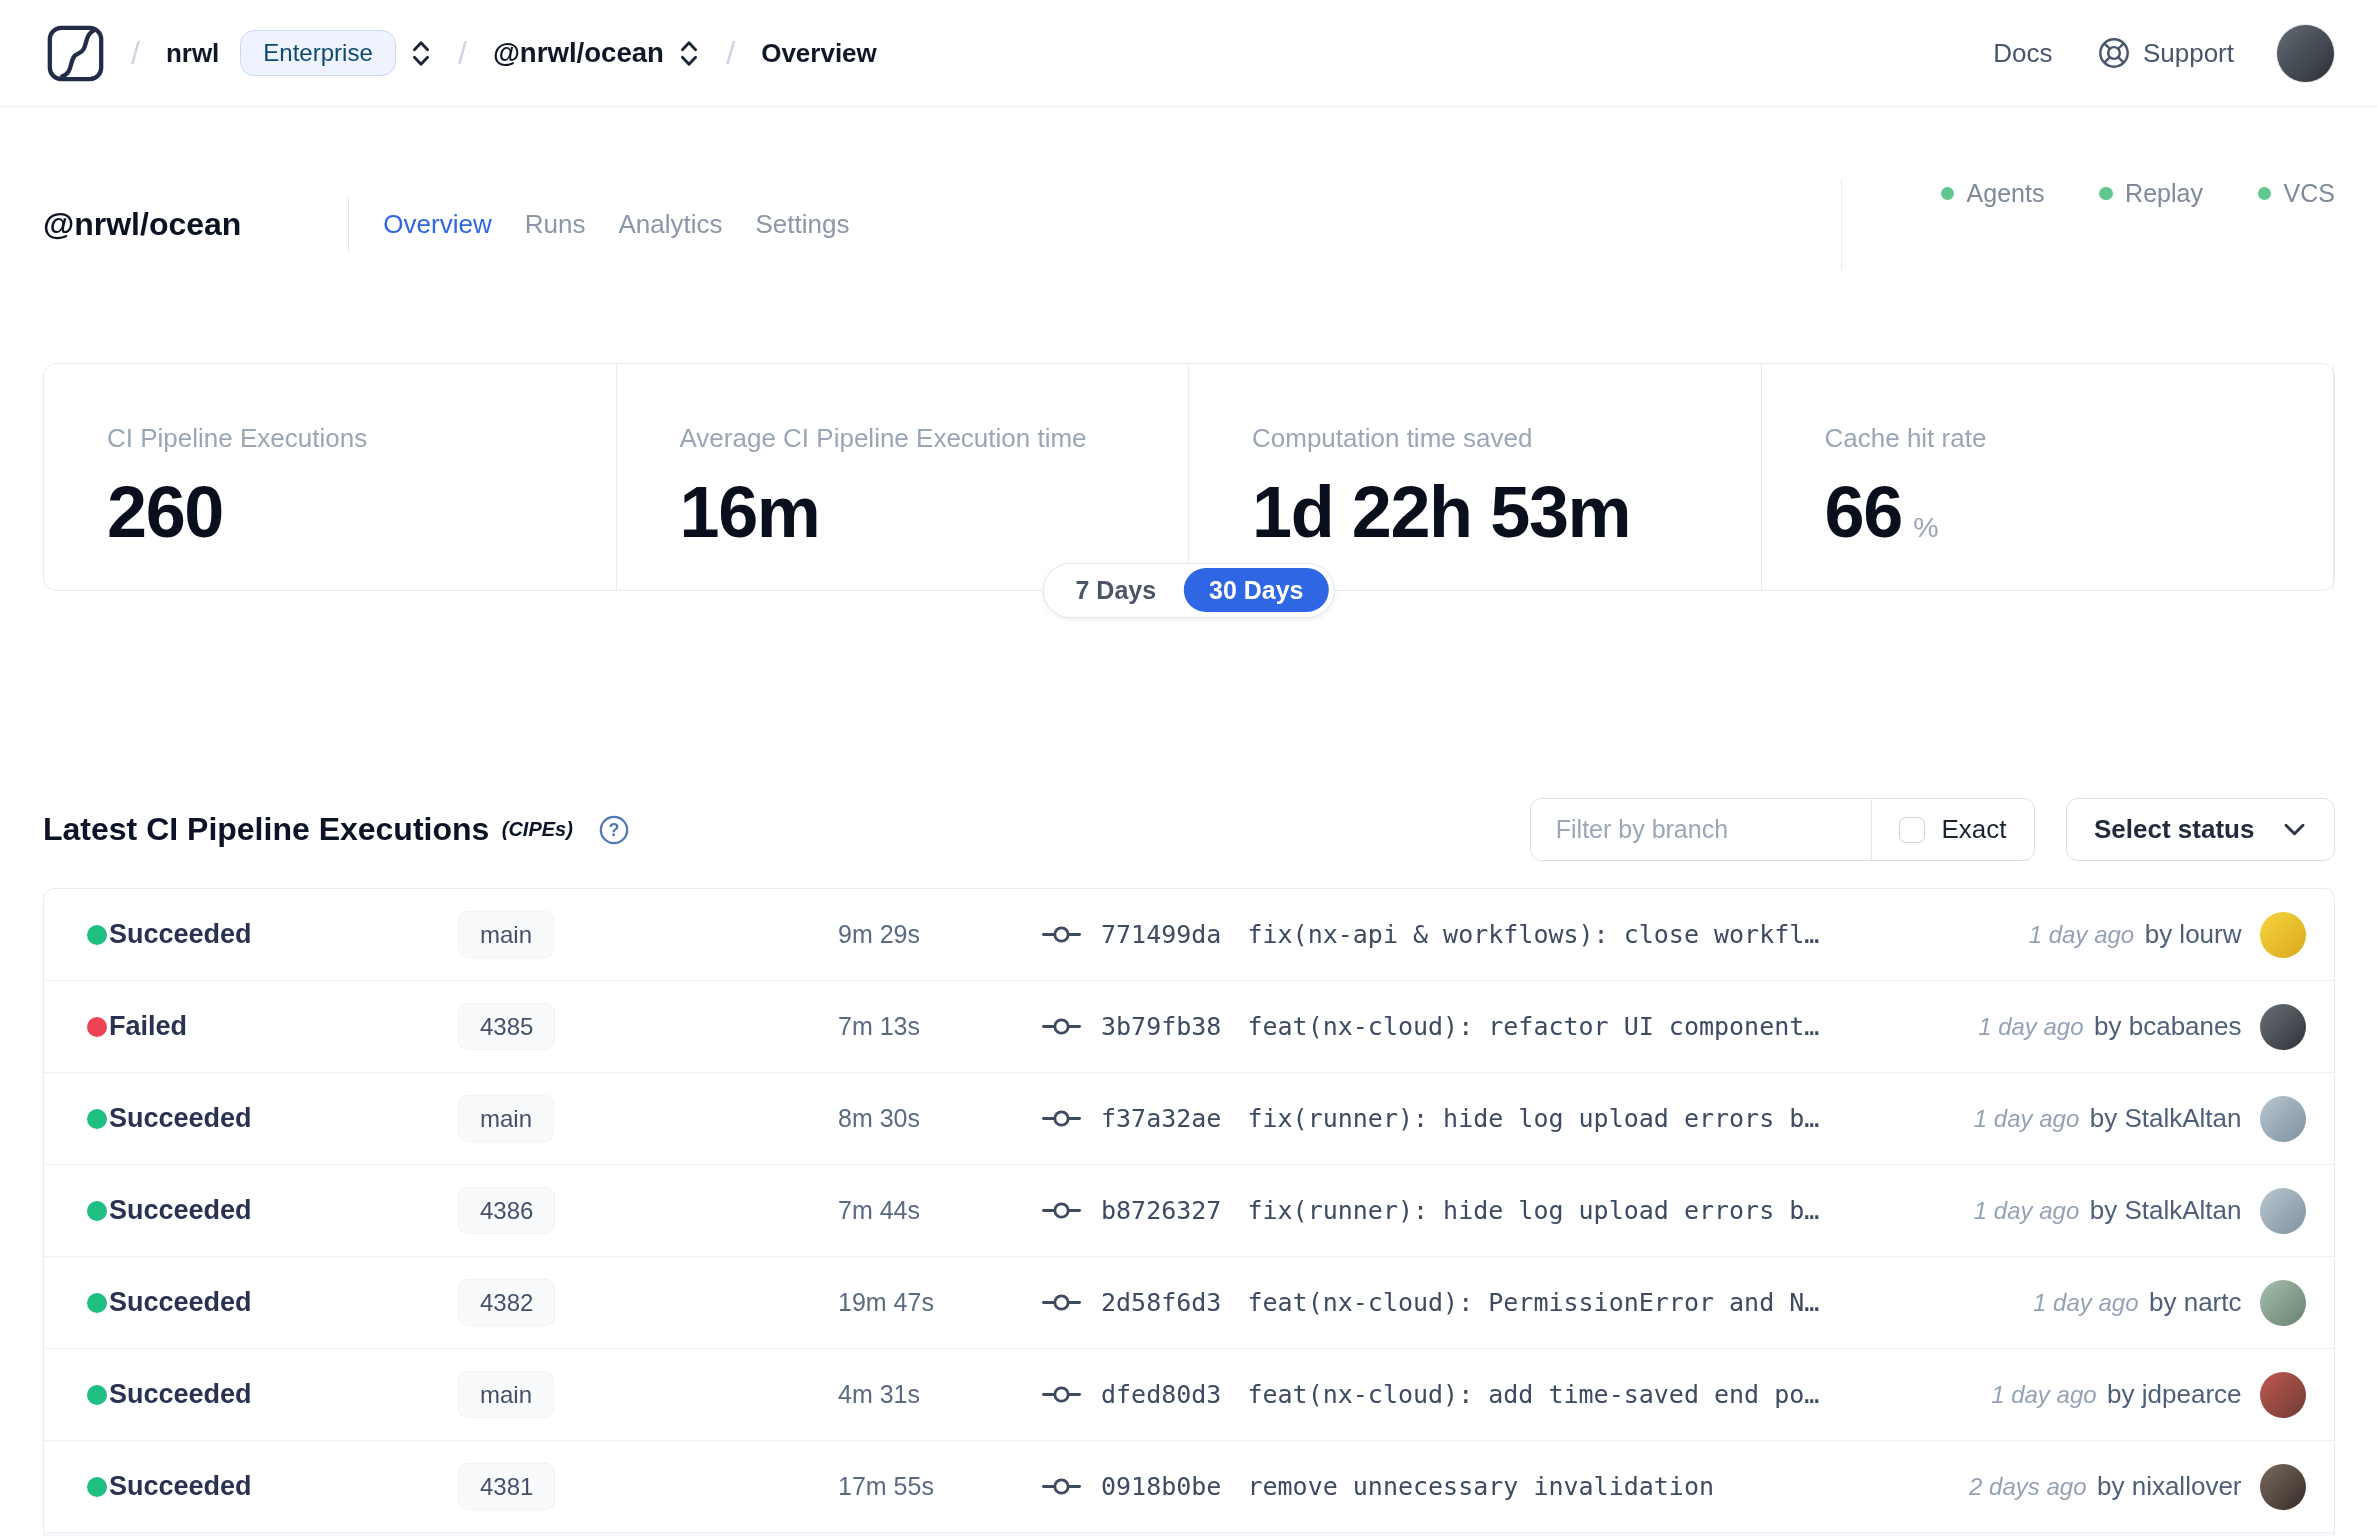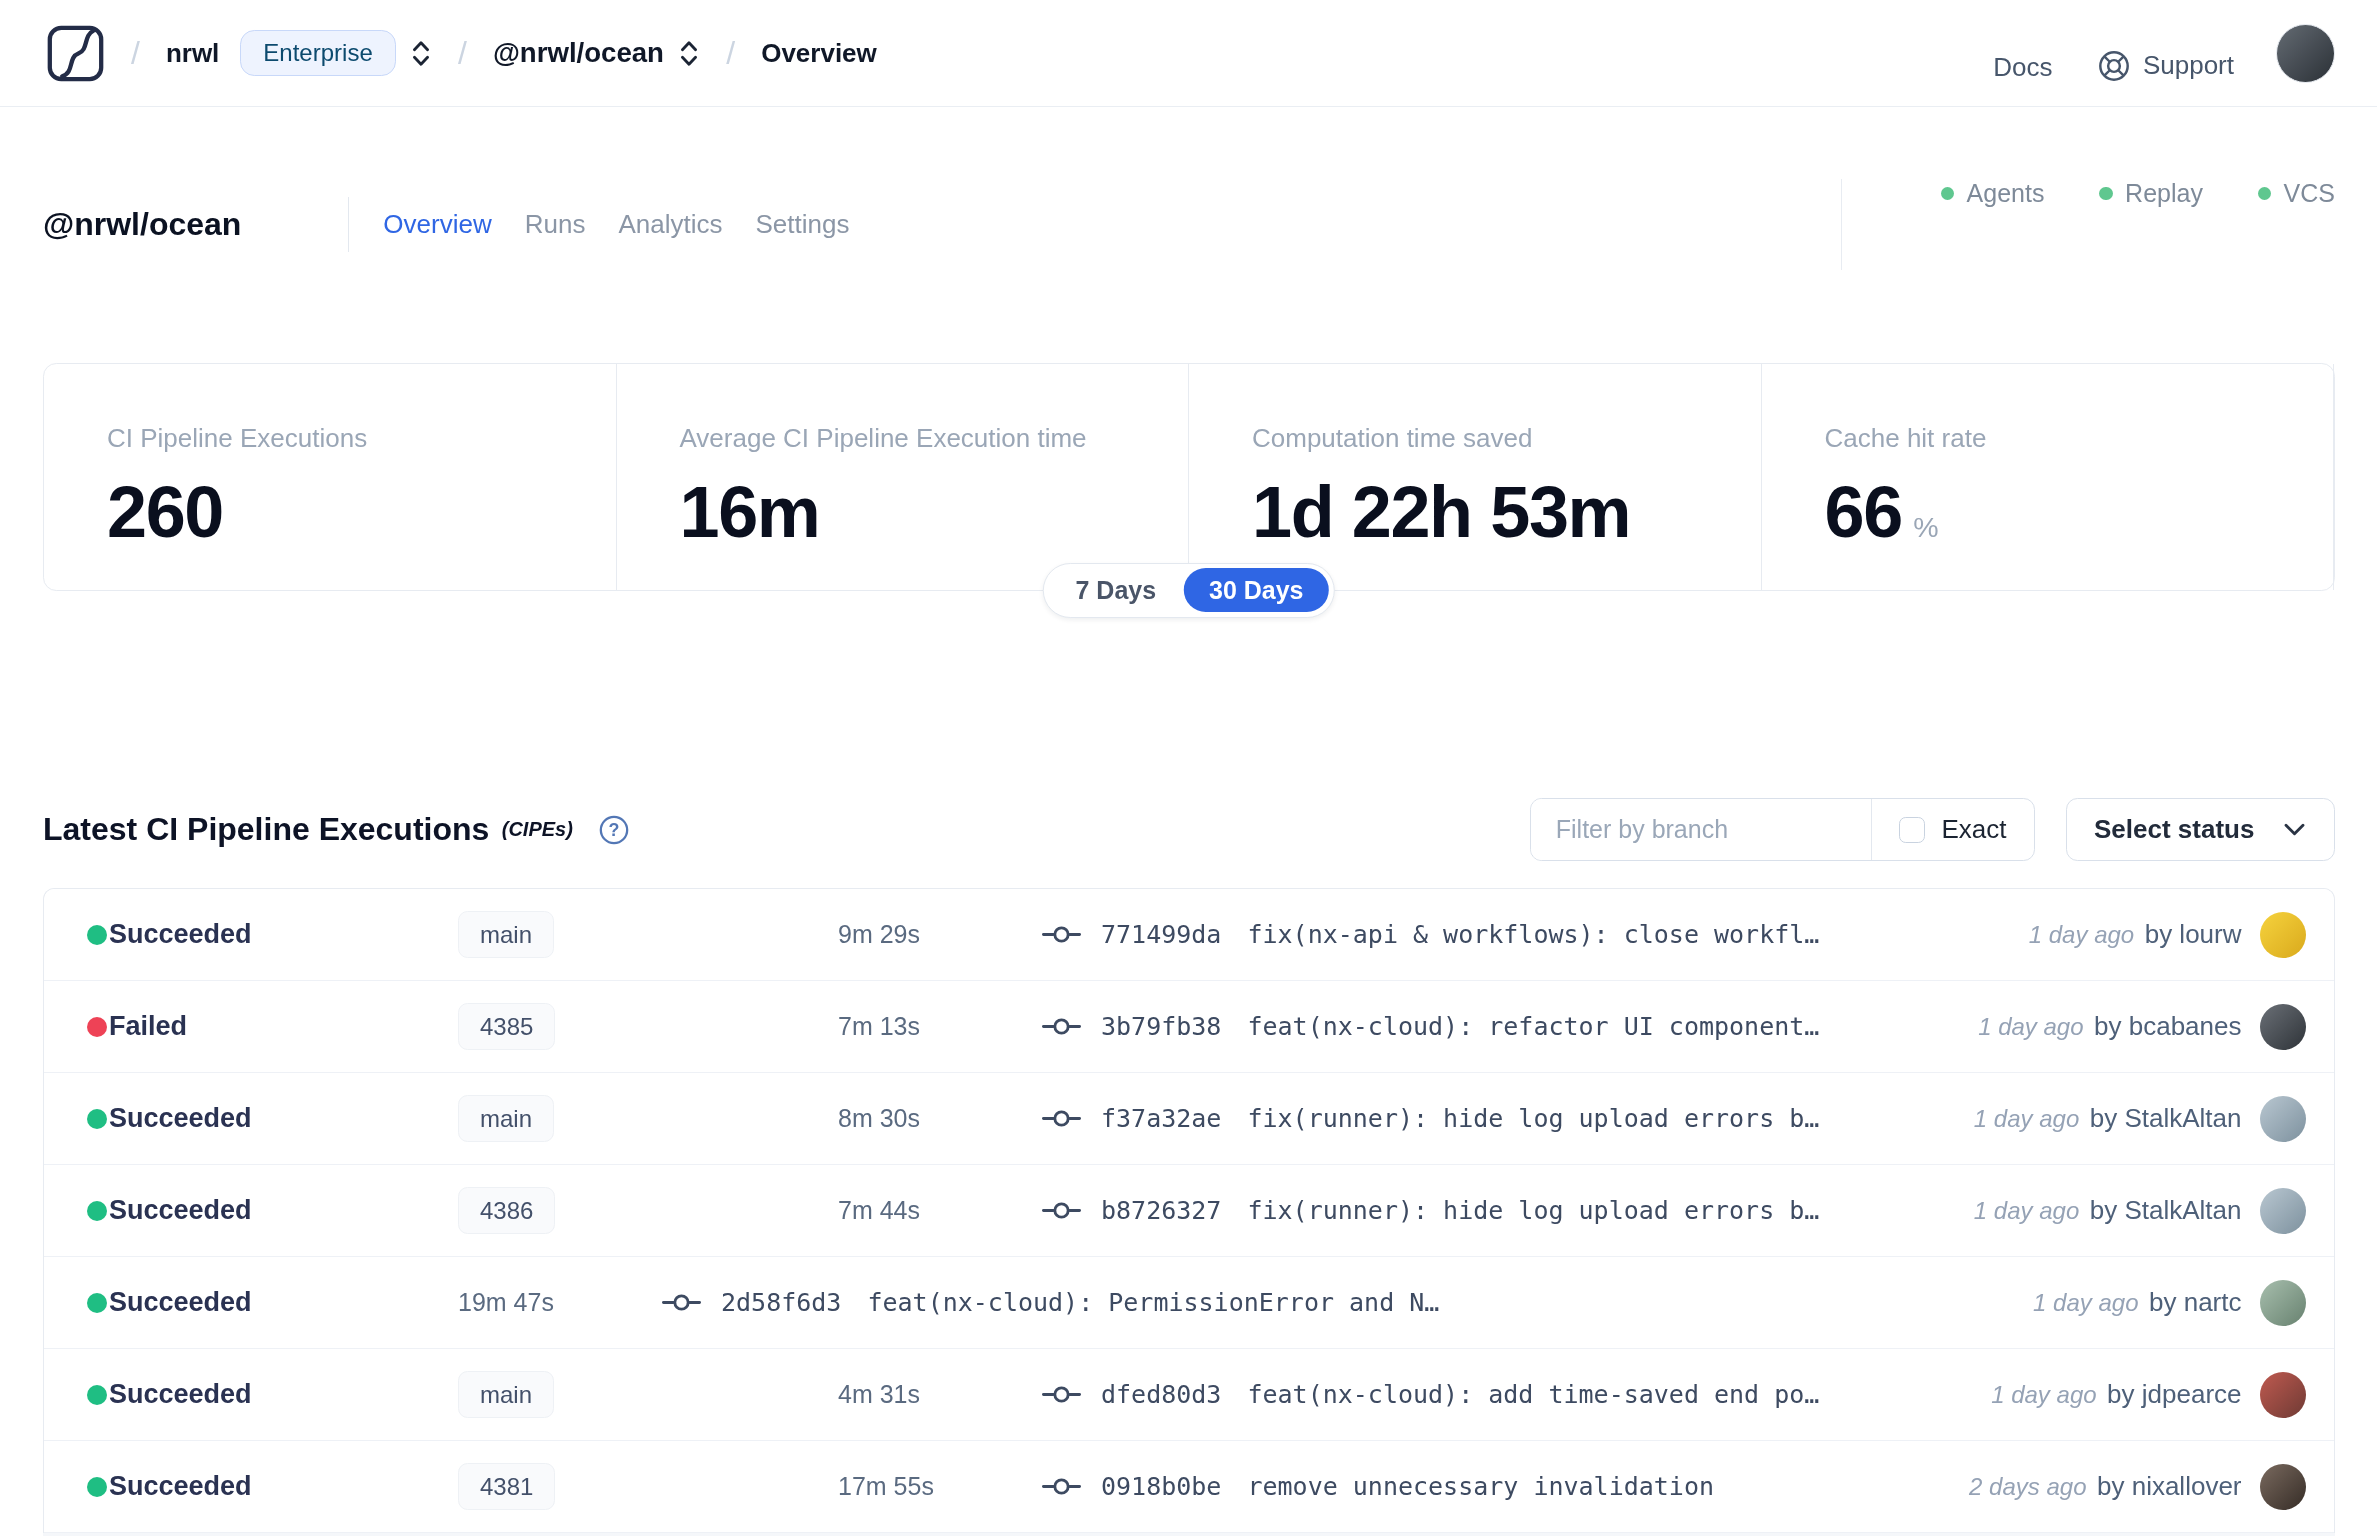--- a/index.html
+++ b/index.html
@@ -11,21 +11,21 @@
 
   
   .topnav { height:107px; display:flex; align-items:center; padding:0 43px 0 46px; border-bottom:1px solid #eaeef3; background:#fff; }
   .logo { width:59px; height:59px; display:block; }
   .crumb-sep { color:#ccd5e1; font-size:32px; font-weight:300; margin:0 26px; }
   .crumb-org { font-size:26px; font-weight:700; color:#101828; }
   .badge-enterprise { margin-left:21px; background:#eef3fe; border:1.4px solid #c8d8f9; color:#0c4a6e; font-size:24px; font-weight:500; padding:7.6px 22px; border-radius:14.3px; line-height:1.2; }
   .chev-updown { margin-left:14.3px; display:block; }
   .crumb-ws { font-size:27.6px; font-weight:600; color:#101828; }
   .crumb-page { font-size:26px; font-weight:700; color:#101828; }
-  .nav-right { margin-left:auto; display:flex; align-items:flex-end; }
+  .nav-right { margin-left:auto; display:flex; align-items:center; }
   .nav-link { font-size:26px; font-weight:500; color:#47566b; }
   .support-group { display:flex; align-items:center; gap:12.4px; margin-left:44px; }
   .nav-avatar { width:59px; height:59px; border-radius:50%; margin-left:42px; border:1px solid #e2e6ec; }
 
   
   .ws-header { display:flex; align-items:center; height:67px; padding:0 43px; margin-top:84px; }
   .ws-title { font-size:32px; font-weight:700; color:#0b1222; }
   .vdiv { width:1px; height:55px; background:#e3e8ef; margin:0 34px 0 107px; }
   .tabs { display:flex; align-items:center; gap:33px; }
   .tab { font-size:26px; font-weight:500; color:#8b96a6; cursor:pointer; }
@@ -304,20 +304,23 @@
       <span class="author">by StalkAltan</span>
       <span class="row-avatar" style="background: linear-gradient(135deg, rgb(185, 199, 209), rgb(125, 145, 158));"></span>
     </div>
   </div>
 
   <div class="cipe-row">
     <div class="col-status">
       <span class="status-dot" style="background: rgb(31, 190, 131);"></span>
       <span class="status-label">Succeeded</span>
     </div>
+    <div class="col-branch">
+      <span class="branch-badge">4382</span>
+    </div>
     <div class="col-duration">19m 47s</div>
     <div class="col-commit">
       <svg class="commit-icon" width="39" height="21" viewBox="0 0 41 22" fill="none">
         <path d="M1.5 11 L12 11" stroke="#3d4a61" stroke-width="3" stroke-linecap="round"></path>
         <circle cx="20.5" cy="11" r="7" stroke="#3d4a61" stroke-width="3"></circle>
         <path d="M29 11 L39.5 11" stroke="#3d4a61" stroke-width="3" stroke-linecap="round"></path>
       </svg>
       <span class="commit-hash">2d58f6d3</span>
       <span class="commit-msg">feat(nx-cloud): PermissionError and N…</span>
     </div>

